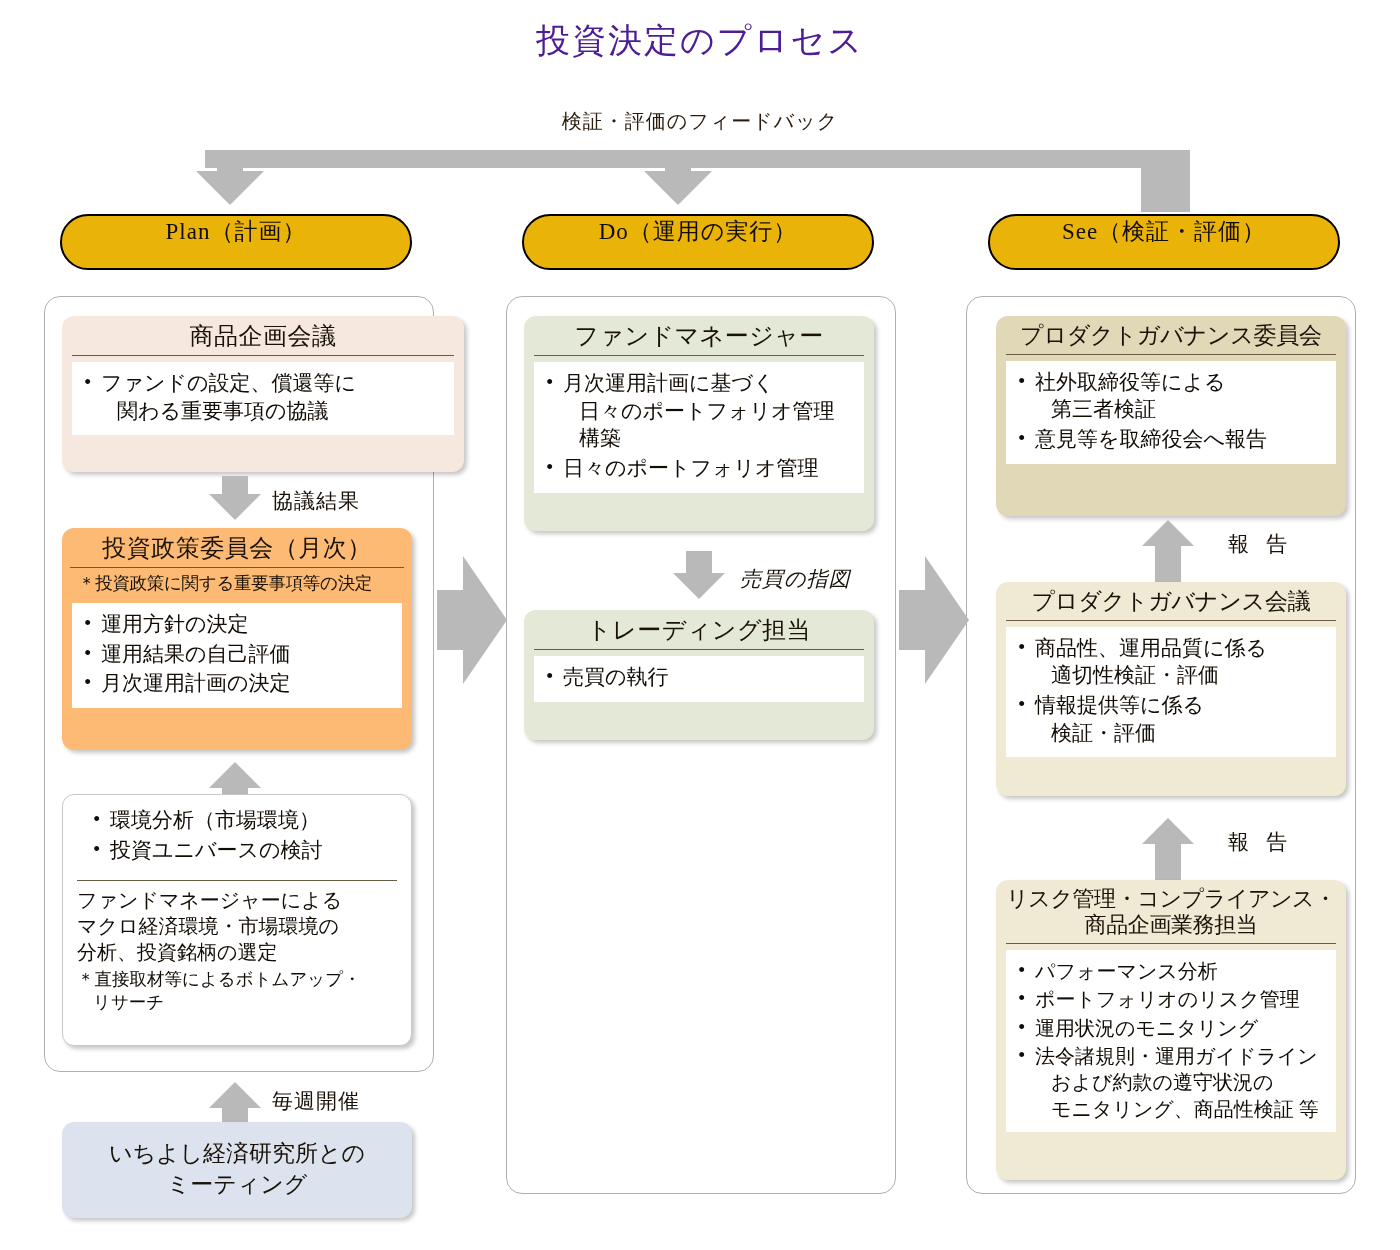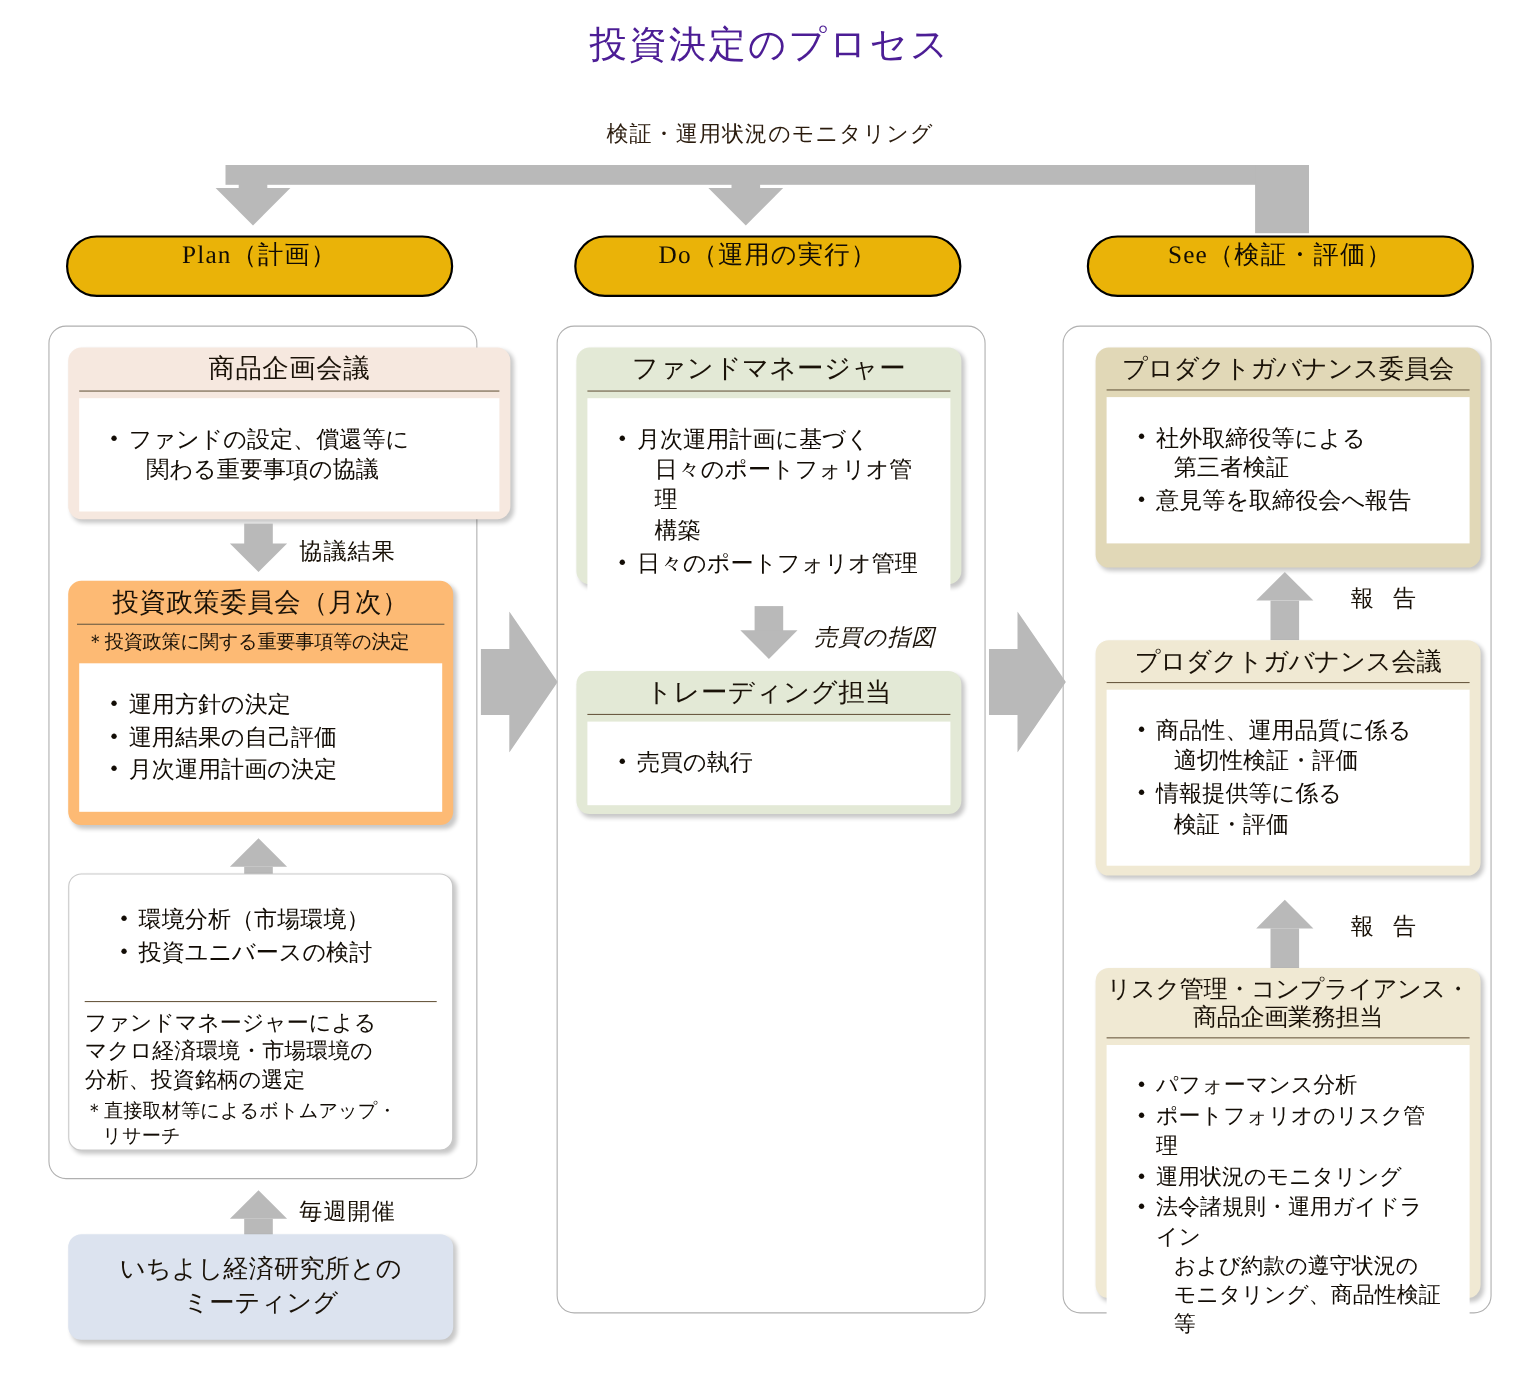--- a/index.html
+++ b/index.html
@@ -86,21 +86,21 @@
   }
   .card-body{
     background:#ffffff;
     margin:0 10px 12px 10px;
     padding:8px 10px;
     font-size:21px;
     line-height:1.32;
     color:#120c05;
   }
   .card-body.plain{ background:transparent; margin:0; padding:6px 14px 10px 14px;}
-  ul.bullets{ margin:16px; padding:0; list-style:none; }
+  ul.bullets{ margin:0; padding:0; list-style:none; }
   ul.bullets > li{
     position:relative;
     padding-left:19px;
     margin:0 0 2px 0;
   }
   ul.bullets > li::before{
     content:"•";
     position:absolute; left:2px; top:-1px;
     font-size:21px;
   }
@@ -138,21 +138,21 @@
     position:absolute;
     font-size:21px; letter-spacing:1px; color:#1a1208;
     white-space:nowrap;
   }
   .arrow-label.spaced{ letter-spacing:6px; }
 </style>
 </head>
 <body>
 
 <div class="page-title">投資決定のプロセス</div>
-<div class="feedback-label">検証・運用状況のモニタリング</div>
+<div class="feedback-label">検証・評価のフィードバック</div>
 
 <div class="fb-bar fb-horiz"></div>
 <div class="fb-bar fb-stem-right"></div>
 
 <div class="fb-arrow-stem" style="left:217px;top:150px;height:32px;"></div>
 <div class="fb-arrow" style="left:196px;top:171px;"></div>
 
 <div class="fb-arrow-stem" style="left:665px;top:150px;height:32px;"></div>
 <div class="fb-arrow" style="left:644px;top:171px;"></div>
 

